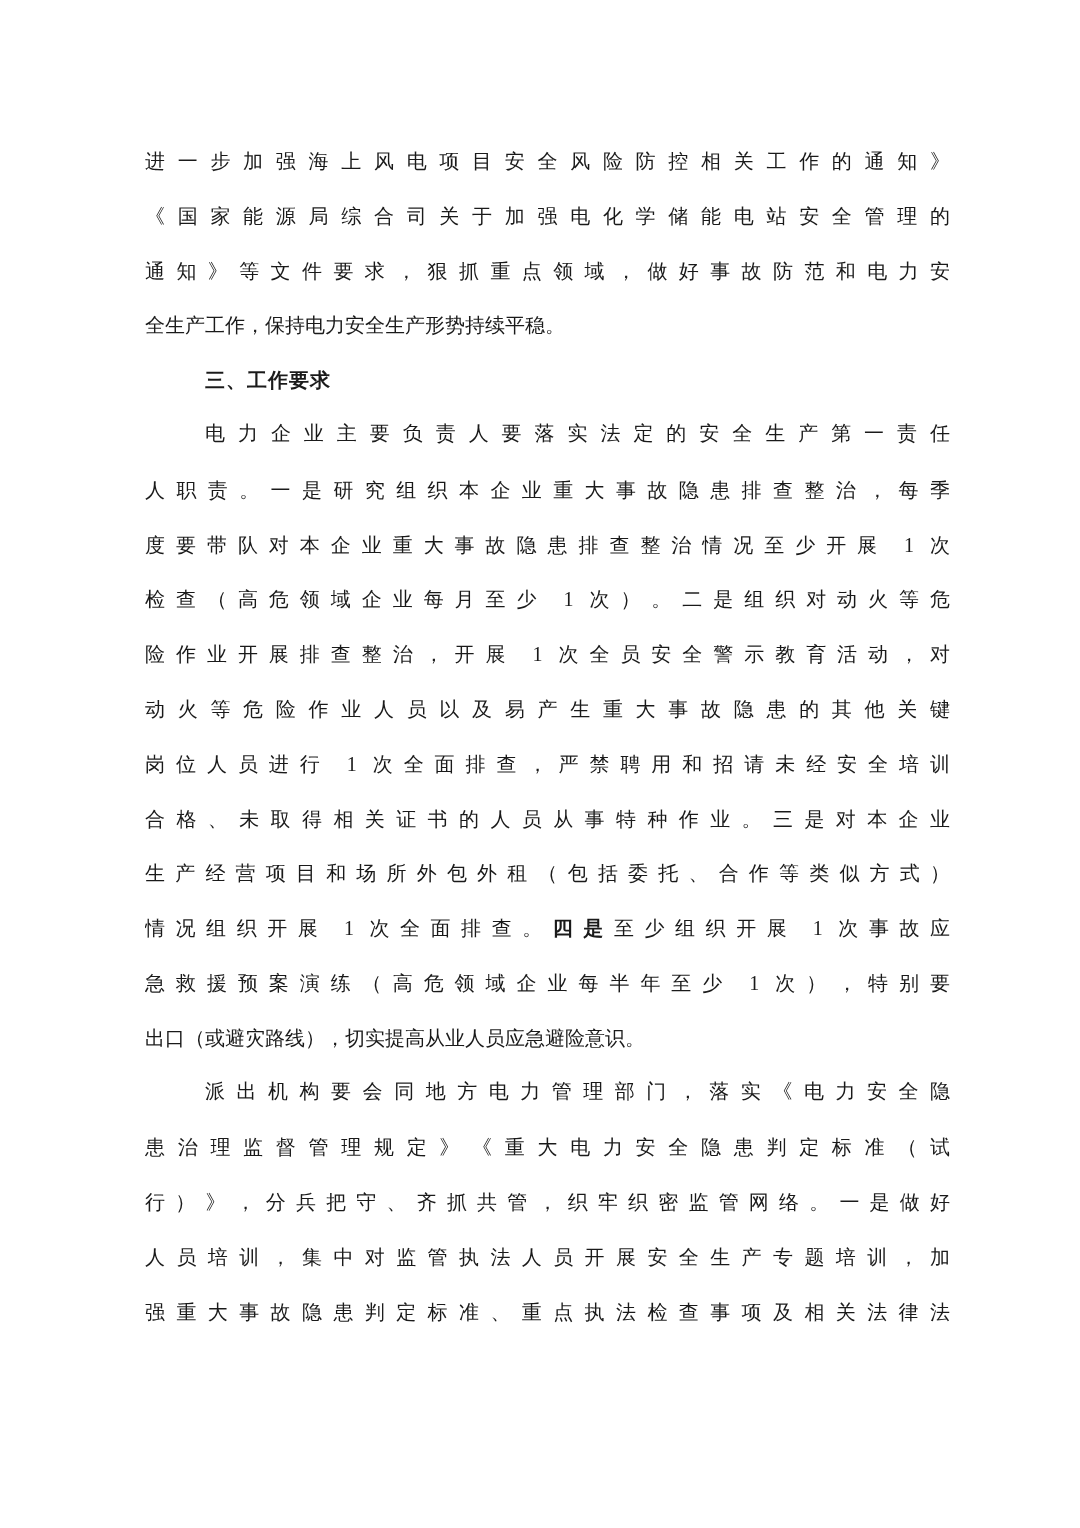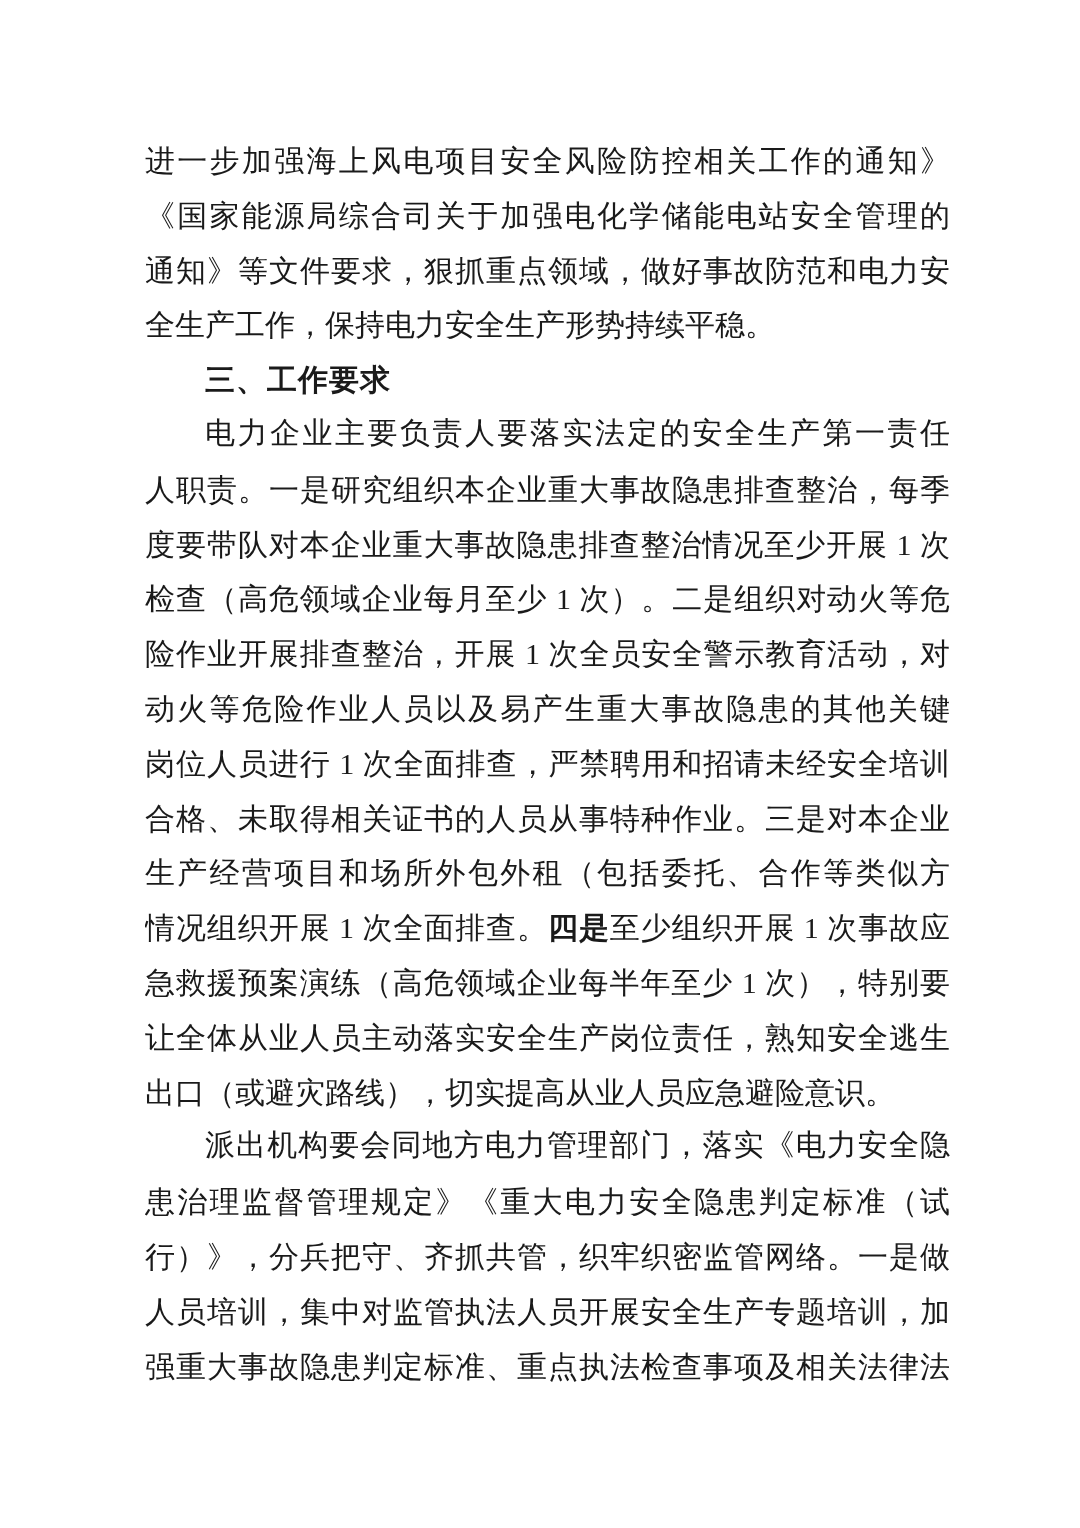--- a/index.html
+++ b/index.html
@@ -10,21 +10,21 @@
     background: #ffffff;
     overflow: hidden;
     font-family: "Liberation Serif", "DejaVu Serif", serif;
     color: #1a1a1a;
   }
   .content {
     position: absolute;
     left: 145px;
     top: 134px;
     width: 805px;
-    font-size: 30px;
+    font-size: 20px;
   }
   .line {
     height: 54.8px;
     line-height: 54.8px;
     text-align: justify;
     text-align-last: justify;
     text-justify: inter-character;
     overflow: hidden;
     white-space: nowrap;
   }
@@ -61,21 +61,20 @@
     <div class="line">动火等危险作业人员以及易产生重大事故隐患的其他关键</div>
     <div class="line">岗位人员进行 1 次全面排查，严禁聘用和招请未经安全培训</div>
     <div class="line">合格、未取得相关证书的人员从事特种作业。三是对本企业</div>
     <div class="line">生产经营项目和场所外包外租（包括委托、合作等类似方式）</div>
 
     <div class="line">
       <span>情况组织开展 1 次全面排查。</span><span class="b">四是</span><span>至少组织开展 1 次事故应</span>
     </div>
 
     <div class="line">急救援预案演练（高危领域企业每半年至少 1 次），特别要</div>
-    <div class="line">让全体从业人员主动落实安全生产岗位责任，熟知安全逃生</div>
     <div class="line end">出口（或避灾路线），切实提高从业人员应急避险意识。</div>
 
     <div class="line indent">派出机构要会同地方电力管理部门，落实《电力安全隐</div>
     <div class="line">患治理监督管理规定》《重大电力安全隐患判定标准（试</div>
     <div class="line">行）》，分兵把守、齐抓共管，织牢织密监管网络。一是做好</div>
     <div class="line">人员培训，集中对监管执法人员开展安全生产专题培训，加</div>
     <div class="line">强重大事故隐患判定标准、重点执法检查事项及相关法律法</div>
 
   </div>
 </div>

